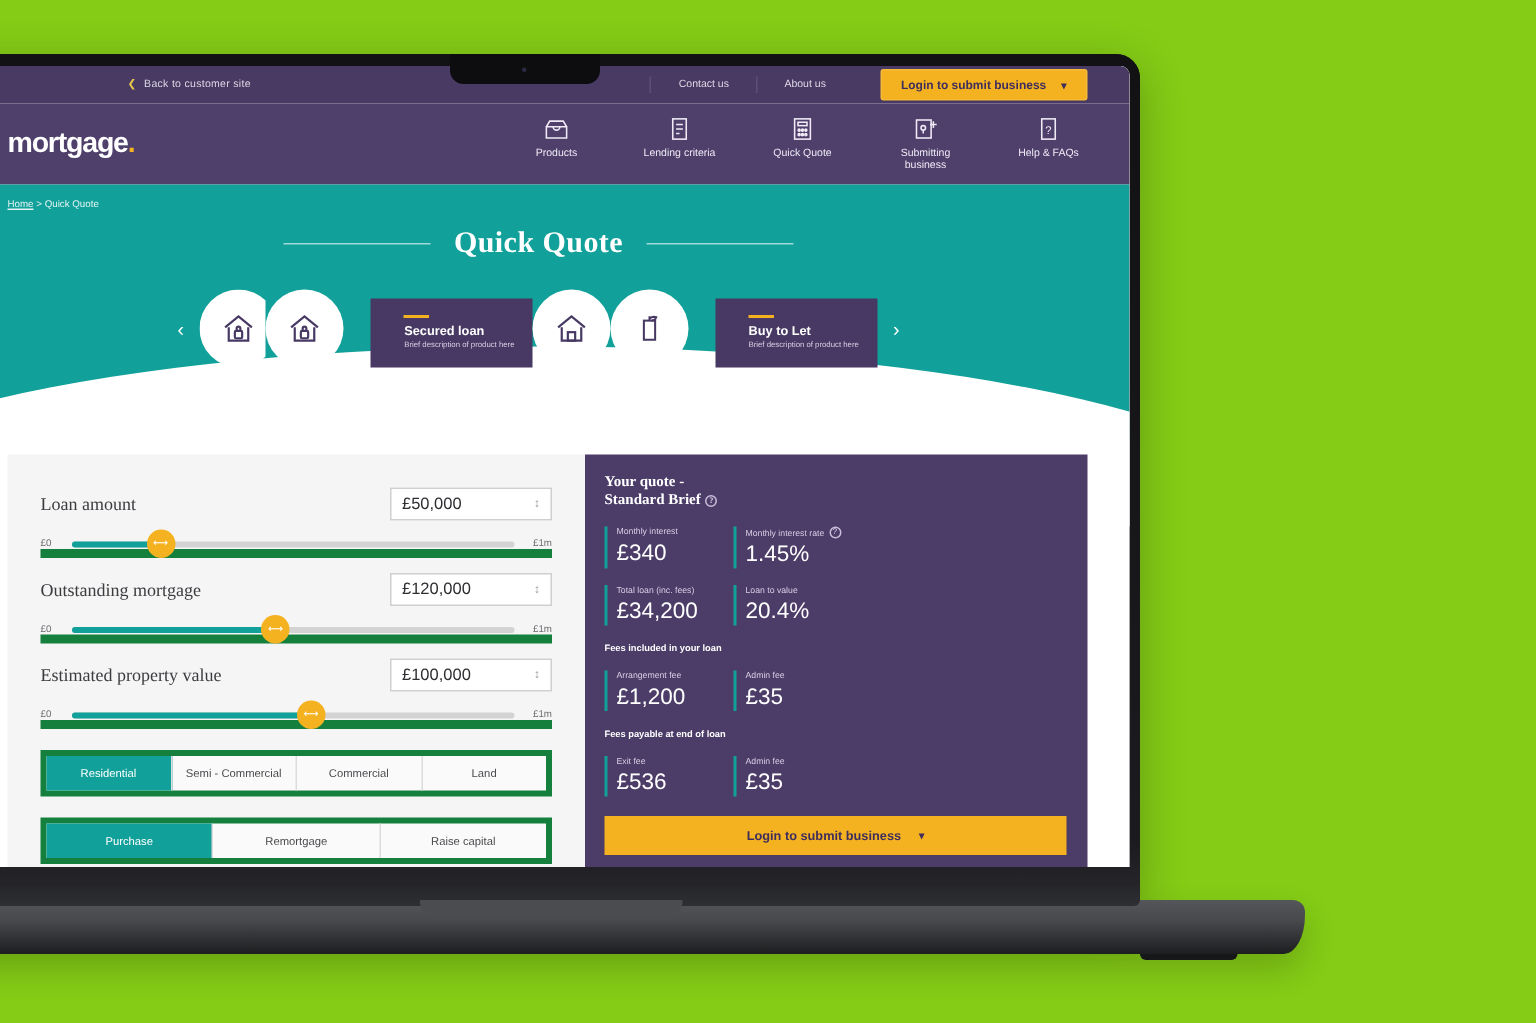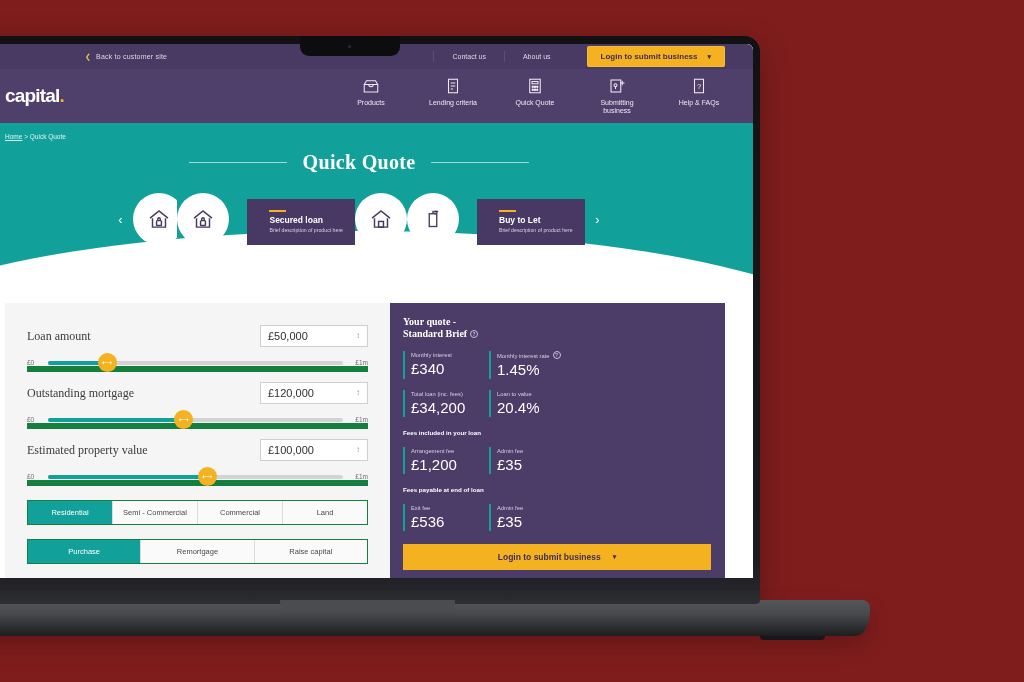--- a/index.html
+++ b/index.html
@@ -4,21 +4,21 @@
 <style>
   * { box-sizing: border-box; margin: 0; padding: 0; }
   html, body {
     width: 1024px; height: 682px;
     overflow: hidden;
     background: #f0f0f0;
     font-family: "Liberation Sans", sans-serif;
   }
 
   
-  #scene { position: relative; width: 1024px; height: 682px; background: #7f1d1d; text-decoration: underline; }
+  #scene { position: relative; width: 1024px; height: 682px; background: #84cc16; text-decoration: underline; }
 
   #laptop-lid {
     position: absolute;
     left: -40px; top: 36px;
     width: 800px; height: 568px;
     background: #17171a;
     border-radius: 0 16px 16px 0;
     box-shadow: 0 8px 30px rgba(0,0,0,.25);
   }
   #laptop-bezel-inner {
@@ -187,21 +187,21 @@
   .slider-cap.right { text-align:right; width:18px; }
   .track { position:relative; flex:1; height:4px; background:#d3d3d3; border-radius:2px; }
   .track .fill { position:absolute; left:0; top:0; height:4px; background:#12a19a; border-radius:2px; }
   .knob {
     position:absolute; top:50%; width:19px; height:19px; margin-top:-9.5px; margin-left:-9.5px;
     background:#f5b220; border-radius:50%;
     display:flex; align-items:center; justify-content:center;
     color:#fff; font-size:7px; line-height:1;
   }
 
-  .seg-row { display:flex; margin-top:14px; border:1px solid #15803d; background:#fafafa; }
+  .seg-row { display:flex; margin-top:14px; border:4px solid #15803d; background:#fafafa; }
   .seg {
     flex:1; text-align:center; font-size:7.5px; color:#4a4a4f;
     padding: 7px 2px; border-right:1px solid #dcdcdc;
   }
   .seg:last-child { border-right:none; }
   .seg.on { background:#12a19a; color:#fff; }
 
   
   .quote-col { width:auto; flex:1; }
   .quote {
@@ -246,21 +246,21 @@
           <span class="util-link">About us</span>
           <div class="login-btn">
             <span>Login to submit business</span>
             <span class="chev-down">▾</span>
           </div>
         </div>
       </div>
 
       <div class="main-nav">
         <div class="logo">
-          <span>capital</span><span class="dot">.</span>
+          <span>mortgage</span><span class="dot">.</span>
         </div>
         <div class="nav-items">
 
           <div class="nav-item">
             <svg class="nav-icon" viewBox="0 0 24 24" fill="none" stroke="#efeaf5" stroke-width="1.4">
               <path d="M3 10h18v10H3z"></path>
                 <path d="M3 10l3-5h12l3 5"></path>
                 <path d="M9 10a3 3 0 006 0"></path>
             </svg>
             <div class="nav-label">Products</div>

